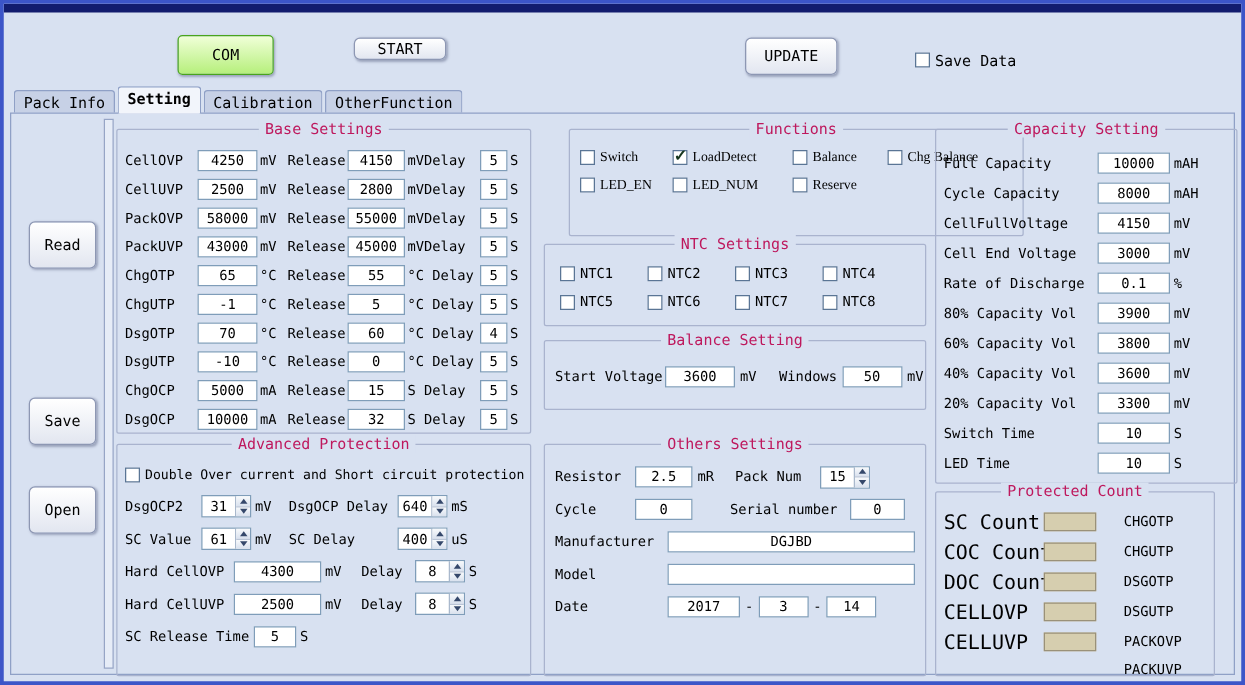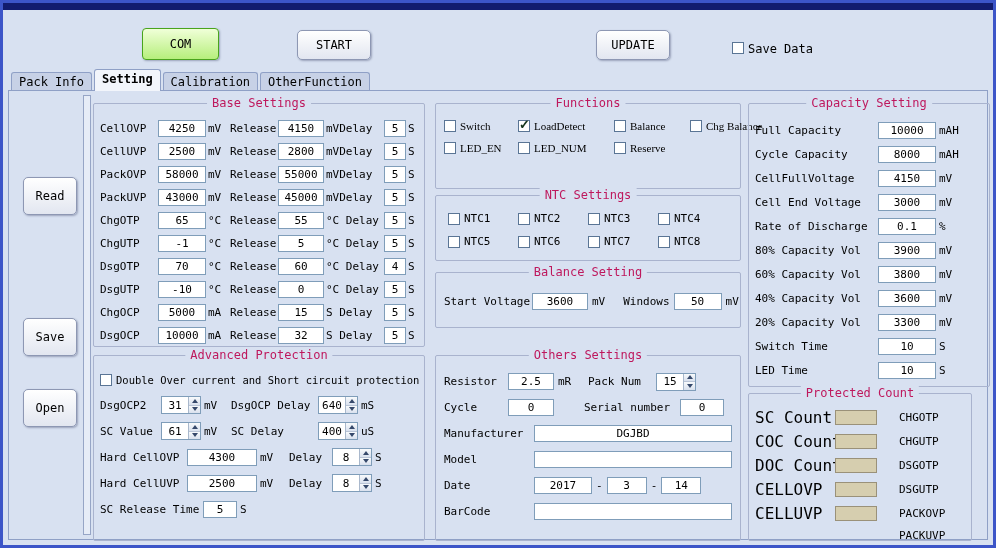--- a/index.html
+++ b/index.html
@@ -16,21 +16,21 @@
     border: 1px solid #8d97b3; border-radius: 5px;
     background: linear-gradient(#ffffff, #e2e6f0);
     box-shadow: 1px 1px 2px rgba(40,50,90,.35);
     cursor: pointer;
   }
   .btn.com {
     position:absolute; left:139px; top:25px; width:77px; height:32px;
     background: linear-gradient(#f0ffd8, #b6ef7c);
     border: 1px solid #49a41d; border-radius: 4px;
   }
-  .btn.start  { position:absolute; left:294px; top:27px; width:74px; height:30px; }
+  .btn.start  { position:absolute; left:280px; top:27px; width:74px; height:18px; }
   .btn.update { position:absolute; left:593px; top:27px; width:74px; height:30px; }
 
   .cbrow { display:inline-flex; font-size:12px; cursor:pointer; }
   .savedata { position:absolute; left:729px; top:39px; }
   .cb {
     width:12px; height:12px; background:#fff; border:1px solid #5a7595;
     display:inline-block; margin-right:4px; position:relative; flex:none;
   }
   .cb.checked::after {
     content:"\2713"; position:absolute; left:0px; top:-4px;
@@ -64,21 +64,21 @@
 
   
   .group { position:absolute; border:1px solid #a9b3ce; border-radius:2px; }
   .gtitle {
     position:absolute; top:-8px; left:50%; transform:translateX(-50%);
     background:#d8e1f1; padding:0 5px; font-size:12px; color:#be185d; white-space:nowrap;
   }
 
   .group.base      { left:84px;  top:12px;  width:332px; height:244px; }
   .group.advanced  { left:84px;  top:264px; width:332px; height:186px; }
-  .group.functions { left:426px; top:12px;  width:306px; height:86px;  }
+  .group.functions { left:446px; top:12px;  width:364px; height:86px;  }
   .group.ntc       { left:426px; top:104px; width:306px; height:66px;  }
   .group.balance   { left:426px; top:181px; width:306px; height:56px;  }
   .group.others    { left:426px; top:264px; width:306px; height:186px; }
   .group.capacity  { left:739px; top:12px;  width:242px; height:284px; }
   .group.protect   { left:739px; top:302px; width:224px; height:148px; }
 
   .inp {
     font-family: inherit; font-size:11px; color:#000; text-align:center;
     height:17px; border:1px solid #7f9db9; background:#fff; padding:0 1px;
   }
@@ -559,24 +559,20 @@
           <input class="inp wide" value="" style="">
         </div>
         <div class="orow">
           <span class="olw">Date</span>
           <input class="inp w58" value="2017" style="">
           <span>-</span>
           <input class="inp w40" value="3" style="">
           <span>-</span>
           <input class="inp w40" value="14" style="">
         </div>
-        <div class="orow">
-          <span class="olw">BarCode</span>
-          <input class="inp wide" value="" style="">
-        </div>
       </div>
     </div>
 
     <div class="group capacity">
       <div class="gtitle">Capacity Setting</div>
       <div class="crows">
         <div class="crow">
           <span class="clbl">Full Capacity</span>
           <input class="inp cval" value="10000" style="">
           <span class="cunit">mAH</span>

